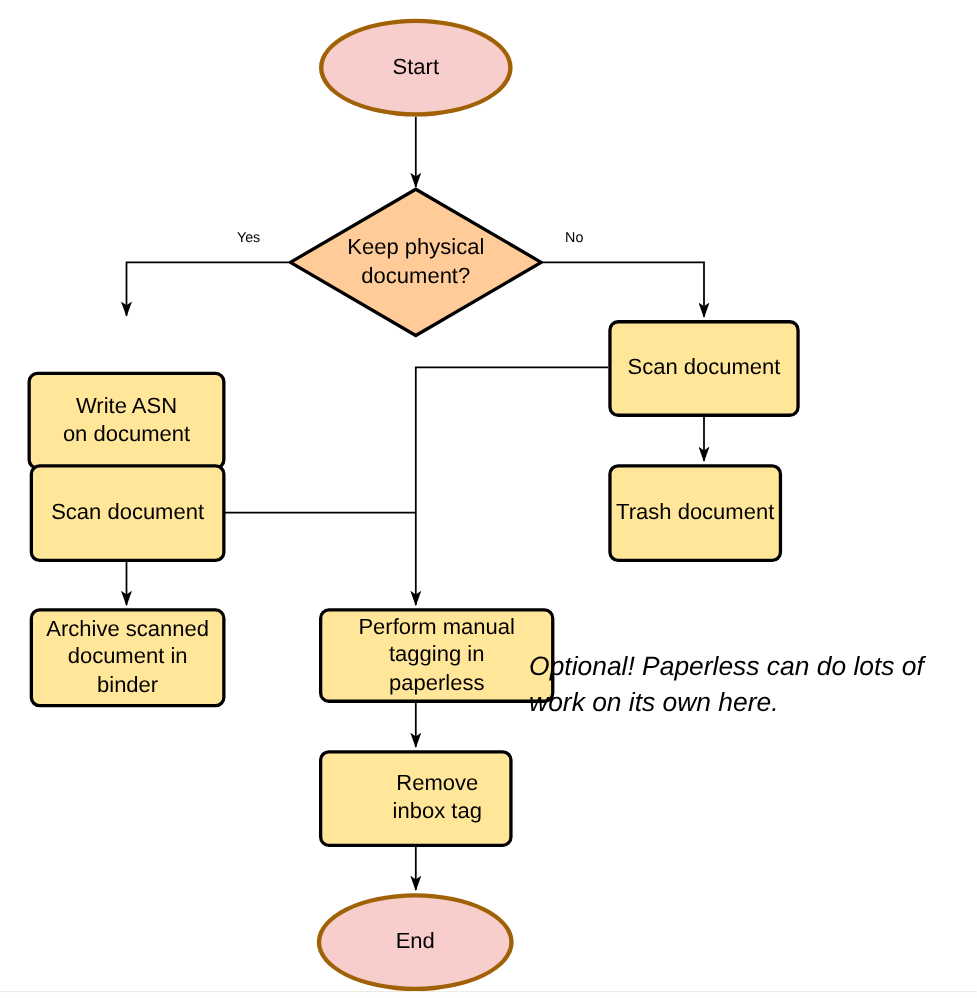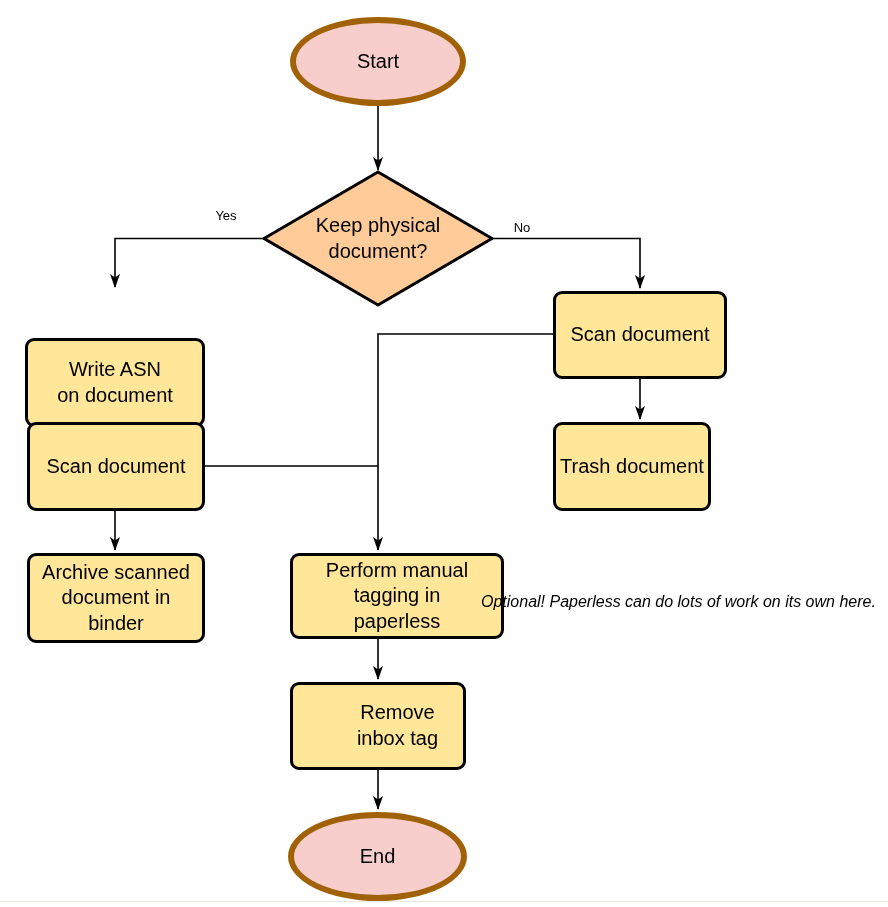--- a/index.html
+++ b/index.html
@@ -28,34 +28,34 @@
     line-height: 1.28;
     white-space: pre-line;
   }
   .process {
     background: #FFE699;
     border: 3px solid #000000;
     border-radius: 9px;
   }
   .terminal {
     background: #F8CECC;
-    border: 6px solid #a16207;
+    border: 4px solid #a16207;
     border-radius: 50%;
   }
   .decision-label {
     background: transparent;
   }
   .edge-label {
     position: absolute;
     font-size: 13px;
     text-align: center;
   }
   .annotation {
     position: absolute;
-    font-size: 16px;
+    font-size: 24px;
     font-style: italic;
     line-height: 1.32;
   }
   .bottom-rule {
     position: absolute;
     left: 0;
     top: 901px;
     width: 888px;
     height: 1px;
     background: #eceae2;
@@ -96,21 +96,21 @@
     <span>Start</span>
   </div>
 
   <div class="node decision-label" style="left:283px; top:177px; width:190px; height:124px;">
     <span>Keep physical
 document?</span>
   </div>
 
   <div class="edge-label" style="left:196px; top:208px; width:60px;">Yes</div>
 
-  <div class="edge-label" style="left:492px; top:208px; width:60px;margin-top:12px;">No</div>
+  <div class="edge-label" style="left:492px; top:208px; width:60px;">No</div>
 
   <div class="node process" style="left:25px; top:290px; width:180px; height:89px;margin-top:48px;">
     <span>Write ASN
 on document</span>
   </div>
 
   <div class="node process" style="left:27px; top:422px; width:178px; height:89px;">
     <span>Scan document</span>
   </div>
 

